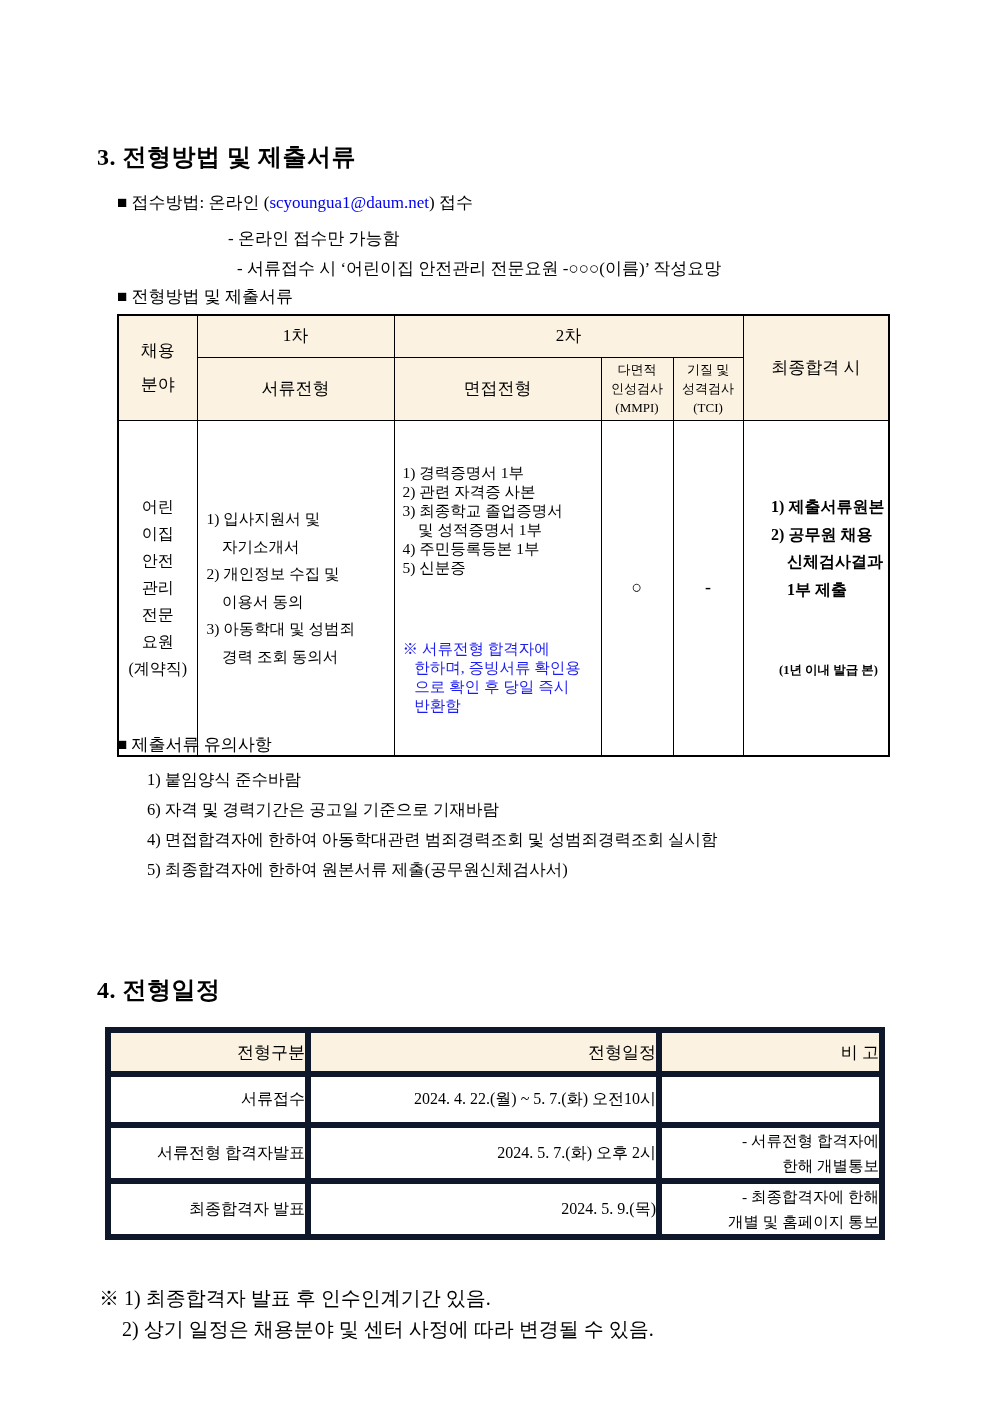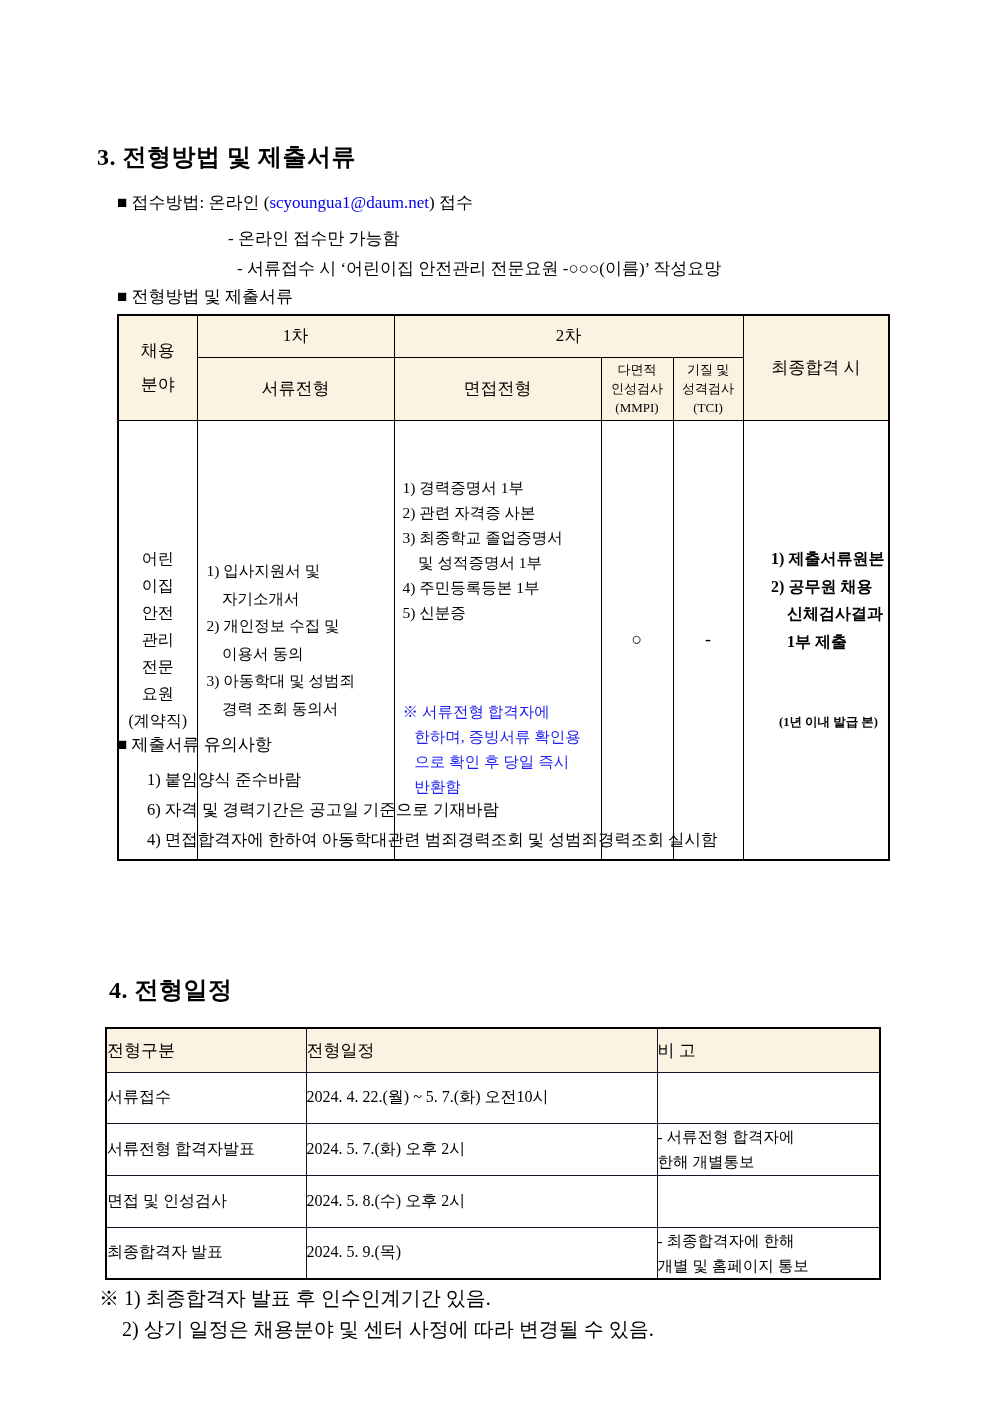--- a/index.html
+++ b/index.html
@@ -23,39 +23,39 @@
   table.t1 td { border: 1px solid #000; padding: 0; }
   .t1 .hdr-cell {
     background: var(--table-header-bg, #fbf2e1);
     text-align: center; vertical-align: middle;
     font-size: 17px; white-space: pre-line; line-height: 24px;
   }
   .t1 .hdr-cell.two-line { line-height: 34px; }
   .t1 .hdr-cell.small { font-size: 13px; line-height: 19px; }
   .t1 .c-field { text-align: center; vertical-align: middle; font-size: 16px; line-height: 27px; white-space: pre-line; }
   .t1 .c-doc  { vertical-align: middle; padding-left: 9px;  font-size: 15.5px; line-height: 27.5px; white-space: pre-wrap; }
-  .t1 .c-int  { vertical-align: top; padding: 4px 2px 10px 8px; font-size: 15.5px; line-height: 25px; white-space: pre-wrap; margin-left: 26px; }
+  .t1 .c-int  { vertical-align: top; padding: 4px 2px 2px 8px; font-size: 15.5px; line-height: 19px; white-space: pre-wrap; margin-left: 26px; }
   .t1 .blue-note { color: var(--note-blue, #1c1cee); margin-top: 24px; white-space: pre-wrap; }
   .t1 .c-mark { text-align: center; vertical-align: middle; font-size: 18px; }
   .t1 .c-final { text-align: center; vertical-align: middle; padding-left: 24px; }
   .t1 .final-inner { display: inline-block; text-align: left; font-weight: bold; font-size: 16px; line-height: 27.5px; white-space: pre-wrap; }
   .t1 .final-note { font-size: 12.5px; line-height: 24px; padding-left: 8px; font-weight: bold; }
 
   
   .notice { position: absolute; left: 117px; top: 731px; }
   .notice-heading { font-size: 17px; line-height: 27px; margin-bottom: 7px; }
   .notice-item { margin-left: 30px; font-size: 16.5px; line-height: 30px; white-space: pre-wrap; }
 
   
   table.t2 {
     position: absolute; left: 105px; top: 1027px;
     border-collapse: collapse; table-layout: fixed;
     border: 2px solid #000;
   }
-  table.t2 td { border: 1px solid #0f172a; padding: 0; text-align: left; vertical-align: middle; }
+  table.t2 td { border: 6px solid #0f172a; padding: 0; text-align: right; vertical-align: middle; }
   .t2 .hdr-cell { background: var(--table-header-bg, #fbf2e1); font-size: 17px; }
   .t2 .c-cat, .t2 .c-sch { font-size: 16px; }
   .t2 .c-rem { font-size: 15.5px; line-height: 25px; white-space: pre-line; }
 
   .footnotes { position: absolute; left: 99px; top: 1283px; font-size: 20px; line-height: 31px; }
   .footnotes .fn2 { margin-left: 23px; }
 
   a.email { color: var(--link-blue, #0000ee); cursor: pointer; }
 </style>
 </head>
@@ -140,23 +140,24 @@
       </td>
     </tr>
   </tbody>
     </table>
 
   <div class="notice">
     <div class="notice-heading">■ 제출서류 유의사항</div>
     <div class="notice-item">1) 붙임양식 준수바람</div>
     <div class="notice-item">6) 자격 및 경력기간은 공고일 기준으로 기재바람</div>
     <div class="notice-item">4) 면접합격자에 한하여 아동학대관련 범죄경력조회 및 성범죄경력조회 실시함</div>
+    <div class="notice-item">5) 최종합격자에 한하여 원본서류 제출(공무원신체검사서)</div>
   </div>
 
-  <div class="abs sec-title" style="left:109px; top:974px;">4. 전형일정</div>
+  <div class="abs sec-title" style="left:97px; top:974px;">4. 전형일정</div>
 
   <table class="t2">
     <colgroup>
       <col style="width:200px">
         <col style="width:351px">
         <col style="width:223px">
     </colgroup>
     <tbody>
         <tr style="height:44px">
       <td class="hdr-cell">전형구분</td>
@@ -168,25 +169,20 @@
       <td class="c-sch">2024. 4. 22.(월) ~ 5. 7.(화) 오전10시</td>
       <td class="c-rem"></td>
     </tr>
     <tr style="height:52px">
       <td class="c-cat">서류전형 합격자발표</td>
       <td class="c-sch">2024. 5. 7.(화) 오후 2시</td>
       <td class="c-rem">- 서류전형 합격자에
 한해 개별통보</td>
     </tr>
     <tr style="height:52px">
-      <td class="c-cat">면접 및 인성검사</td>
-      <td class="c-sch">2024. 5. 8.(수) 오후 2시</td>
-      <td class="c-rem"></td>
-    </tr>
-    <tr style="height:52px">
       <td class="c-cat">최종합격자 발표</td>
       <td class="c-sch">2024. 5. 9.(목)</td>
       <td class="c-rem">- 최종합격자에 한해
 개별 및 홈페이지 통보</td>
     </tr>
   </tbody>
     </table>
 
   <div class="footnotes">
     <div>※ 1) 최종합격자 발표 후 인수인계기간 있음.</div>

